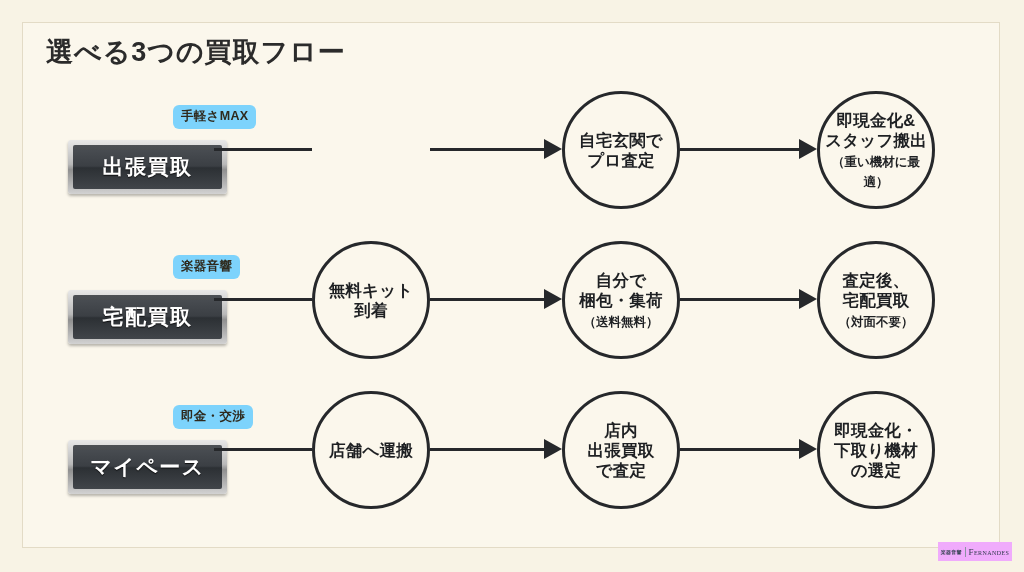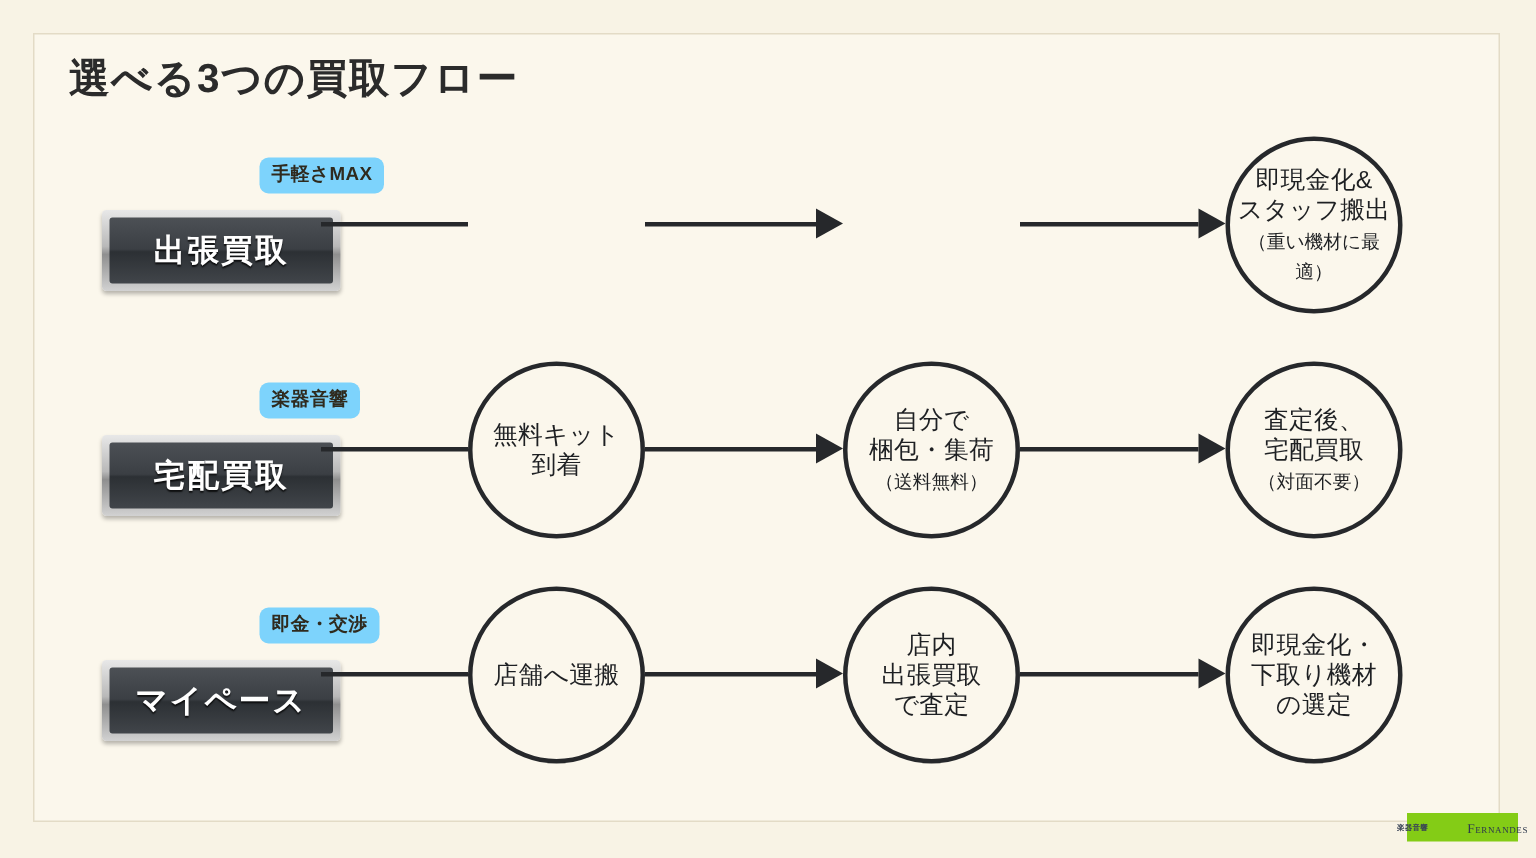--- a/index.html
+++ b/index.html
@@ -129,21 +129,21 @@
     box-sizing: border-box;
     background: #fbf7ec;
     display: flex;
     align-items: center;
     justify-content: center;
     text-align: center;
     top: -4px;
   }
   .circle .ctext {
     font-size: 16.5px;
-    font-weight: normal;
+    font-weight: bold;
     color: #1e2023;
     line-height: 1.22;
     letter-spacing: 0.2px;
     white-space: pre-line;
   }
   .circle .ctext .sm {
     font-size: 12.5px;
     letter-spacing: 0;
   }
   #c0-0, #c1-0, #c2-0 { left: 312px; }
@@ -176,25 +176,25 @@
   .arrow.a2 { left: 680px; width: 137px; }
   .arrow.a2 .shaft { width: 119px; }
 
   
   .logo {
     position: absolute;
     left: 938px;
     top: 542px;
     width: 74px;
     height: 19px;
-    background: #84cc16;
+    background: #f0abfc;
     display: flex;
     align-items: center;
     justify-content: center;
-    gap: 13px;
+    gap: 3px;
   }
   .logo .logo-jp {
     font-size: 5px;
     color: #3a4456;
     letter-spacing: 0.2px;
     font-weight: bold;
     white-space: nowrap;
   }
   .logo .logo-div {
     width: 1px;
@@ -228,20 +228,24 @@
       </div>
     </div>
     <div class="stub"></div>
 
 
     <div class="arrow a1">
       <div class="shaft"></div>
       <div class="head"></div>
     </div>
 
+    <div class="circle" id="c0-1">
+      <div class="ctext">自宅玄関で
+プロ査定</div>
+    </div>
 
     <div class="arrow a2">
       <div class="shaft"></div>
       <div class="head"></div>
     </div>
 
     <div class="circle" id="c0-2">
       <div class="ctext"><span>即現金化&amp;
 スタッフ搬出</span><br><span class="sm">（重い機材に最適）</span></div>
     </div>

